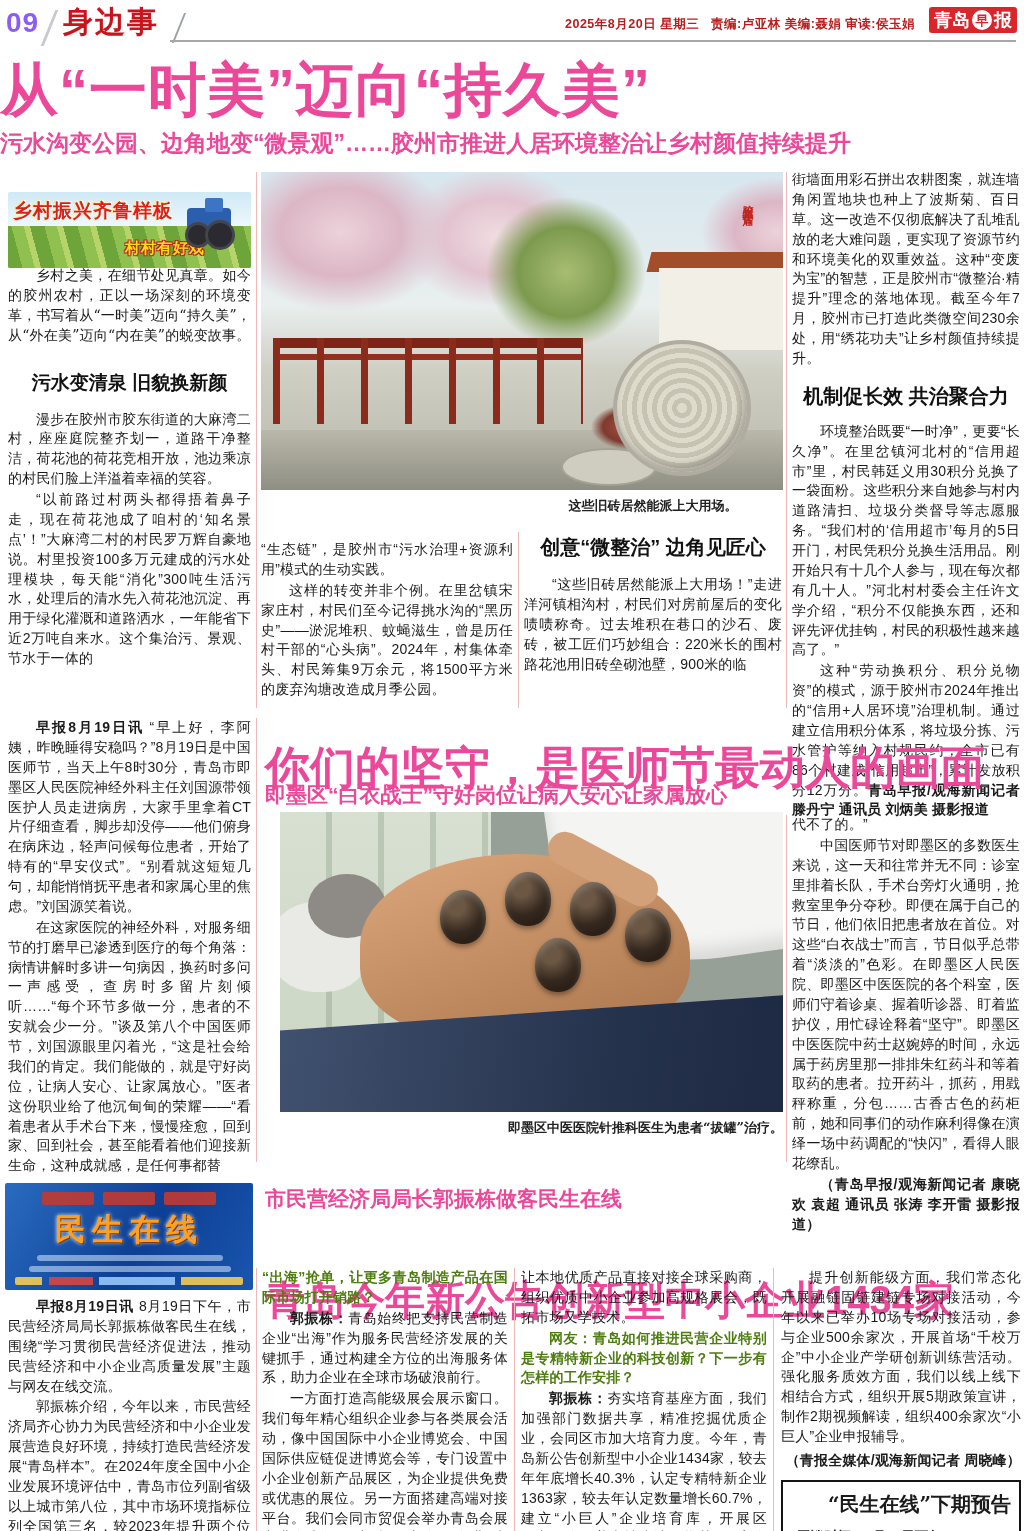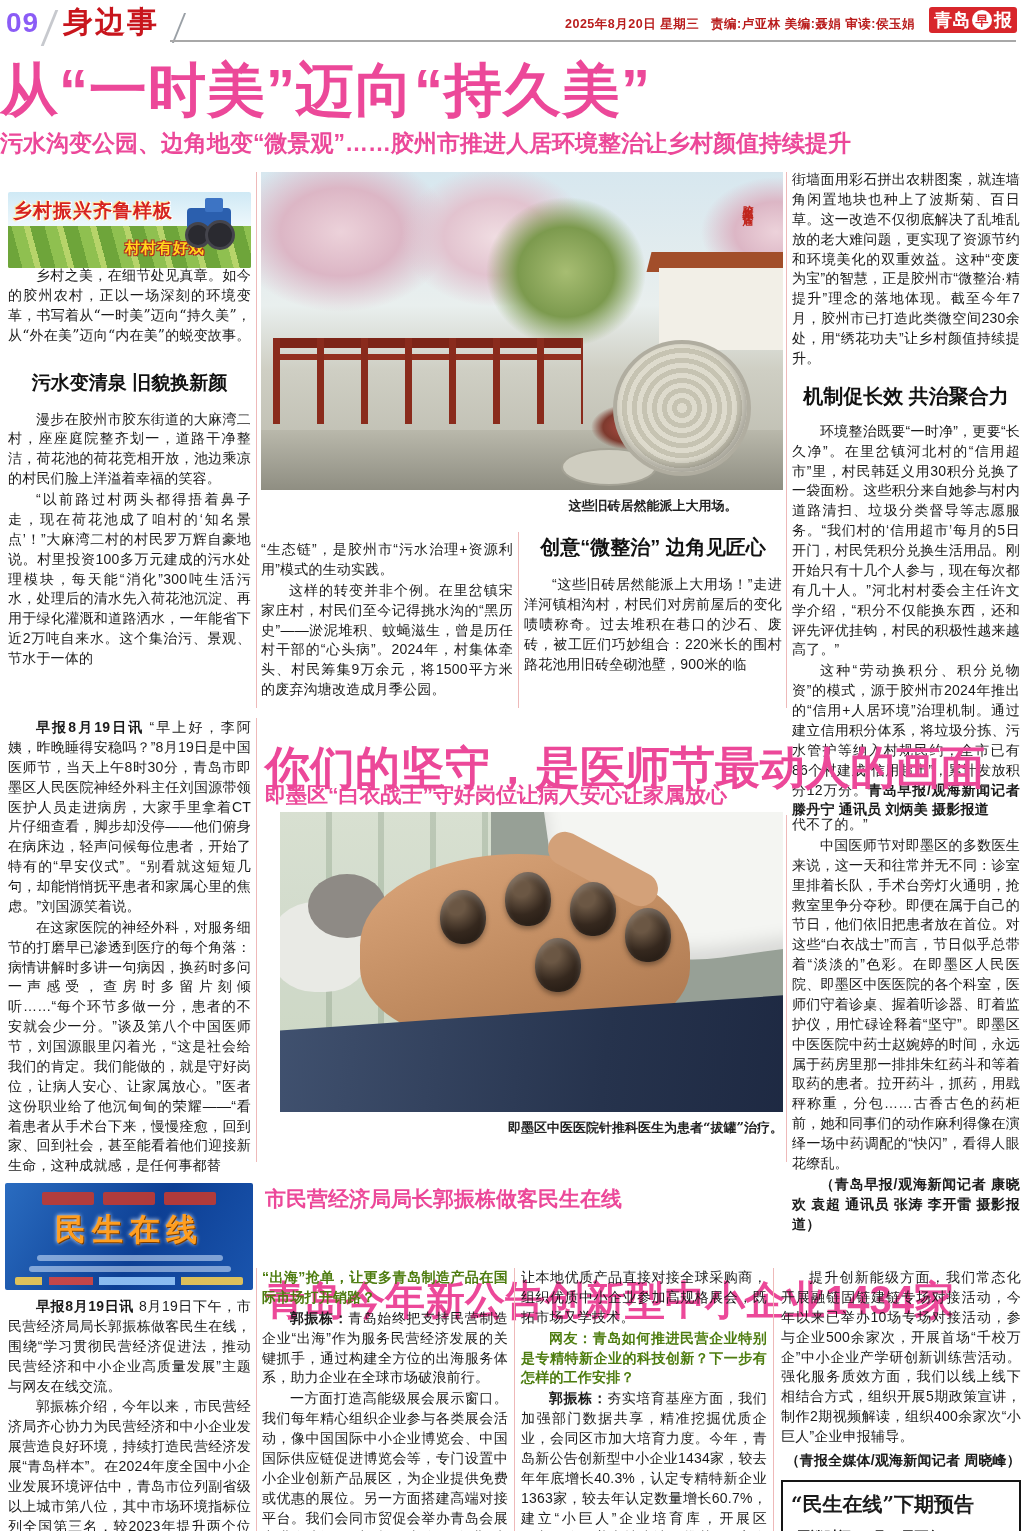--- a/index.html
+++ b/index.html
@@ -84,21 +84,21 @@
   .banner2{overflow:hidden;border-radius:2px;background:linear-gradient(120deg,#2a6cc0,#0d3f94 55%,#1a55ae);}
   .b2-row1{position:absolute;left:0;top:9px;width:100%;display:flex;justify-content:center;gap:9px;}
   .b2-chip{width:52px;height:13px;background:#c23a31;border-radius:2px;opacity:.9;}
   .b2-title{position:absolute;left:0;top:26px;width:100%;text-align:center;font-size:31px;font-weight:700;color:#ff9e1f;
       letter-spacing:6px;text-shadow:1px 1px 0 #7a3c00,0 0 4px #fff;}
   .b2-sub{position:absolute;height:6px;background:rgba(215,233,255,.55);border-radius:3px;}
   .b2-row4{position:absolute;left:10px;top:94px;width:228px;height:8px;opacity:.85;border-radius:2px;
       background:linear-gradient(90deg,#ffd34d 0 12%,rgba(0,0,0,0) 12% 15%,#e2453a 15% 34%,rgba(0,0,0,0) 34% 37%,#9fd0ff 37% 70%,rgba(0,0,0,0) 70% 73%,#ffd34d 73% 100%);}
   
   .preview{border:2px solid #151515;padding:9px 8px 8px;margin-top:9px;}
-  .preview .pv-title{font-family:"DejaVu Serif",serif;font-size:20px;font-weight:900;text-align:left;margin:0 0 8px 0;}
+  .preview .pv-title{font-family:"DejaVu Serif",serif;font-size:20px;font-weight:900;text-align:right;margin:0 0 8px 0;}
   .preview .pv-line{font-size:13.6px;font-weight:900;line-height:1.55;margin:0;padding-left:6px;}
 </style>
 </head>
 <body>
 
 <div class="page">
 
   <div class="abs" style="left:6px;top:2px;">
     <span class="pn">09</span>
     <span class="slash" style="height:36px;margin:0 8px 0 4px;"></span>

